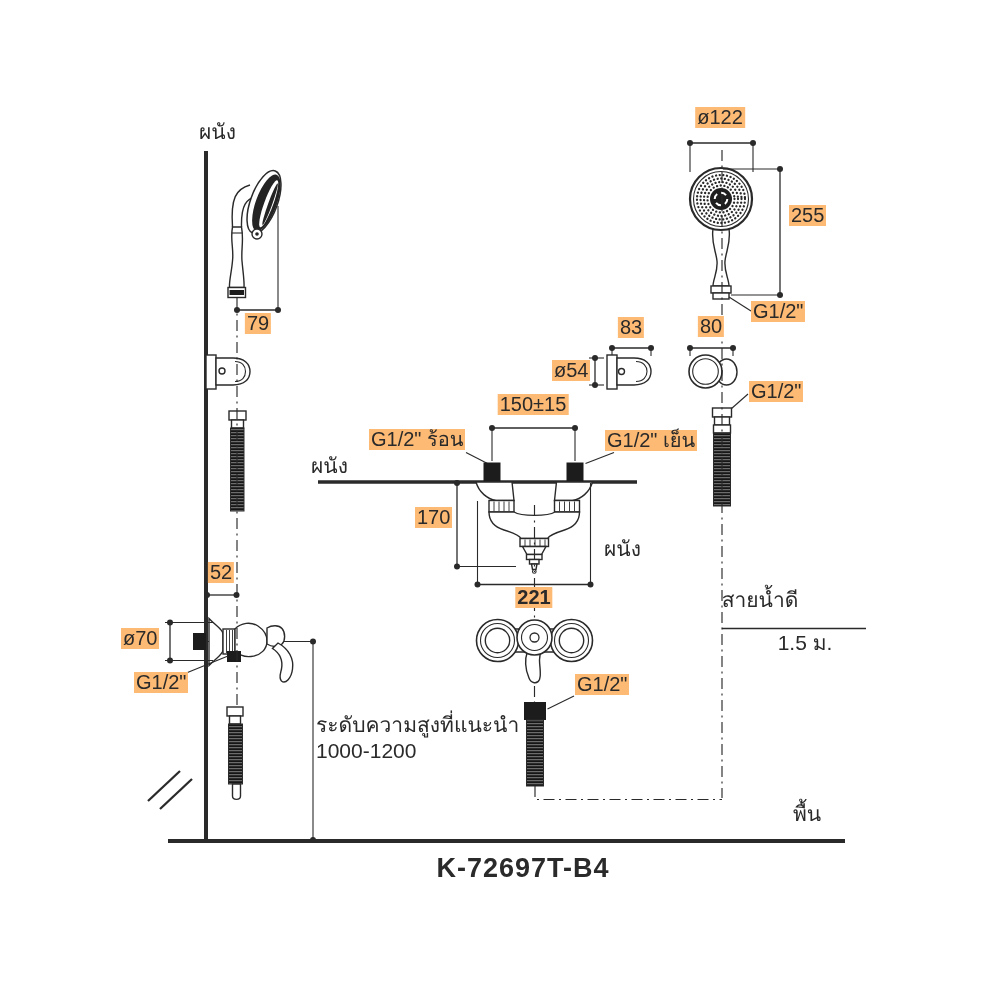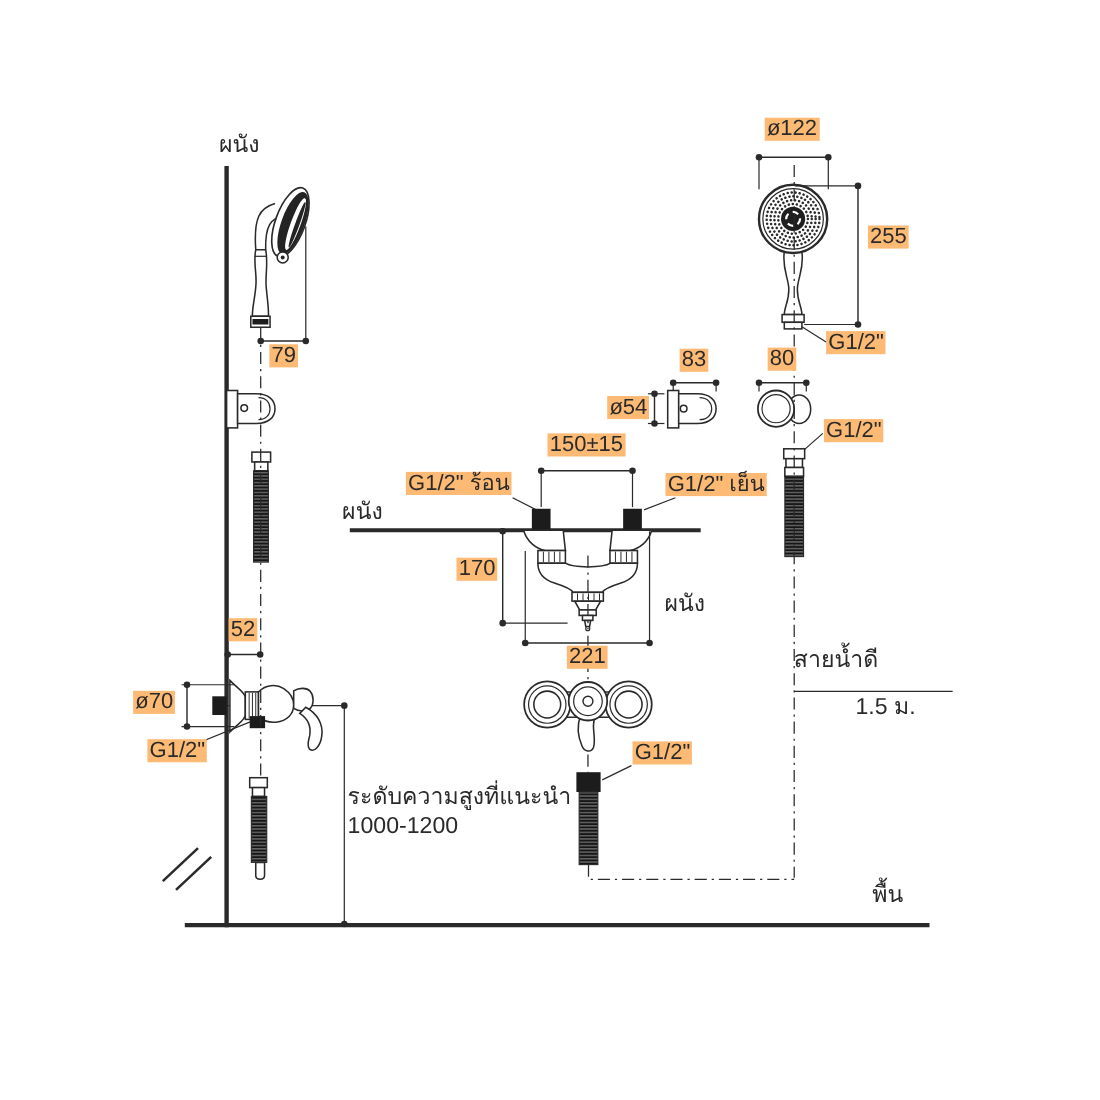--- a/index.html
+++ b/index.html
@@ -288,28 +288,29 @@
 <div class="lbl dim ctr" style="left:631px;top:317px;text-align:right;">83</div>
 <div class="lbl dim" style="left:541px;top:360px;margin-left:11px;">ø54</div>
 <div class="lbl dim" style="left:749px;top:381px;">G1/2"</div>
 
 <div class="lbl dim ctr" style="left:533px;top:394px;">150±15</div>
 <div class="lbl dim" style="left:369px;top:429px;">G1/2" ร้อน</div>
 <div class="lbl dim" style="left:605px;top:430px;">G1/2" เย็น</div>
 <div class="lbl thai" style="left:311px;top:455px;">ผนัง</div>
 <div class="lbl dim" style="left:415px;top:507px;">170</div>
 <div class="lbl thai" style="left:604px;top:538px;">ผนัง</div>
-<div class="lbl dim ctr" style="left:534px;top:587px;">221</div>
+<div class="lbl dim ctr" style="left:534px;top:587px;font-weight:bold;">221</div>
 
 <div class="lbl thai ctr" style="left:760px;top:589px;">สายน้ำดี</div>
 <div class="lbl thai ctr" style="left:805px;top:632px;">1.5 ม.</div>
 
 <div class="lbl dim ctr" style="left:221px;top:562px;">52</div>
 <div class="lbl dim" style="left:121px;top:628px;">ø70</div>
 <div class="lbl dim" style="left:134px;top:672px;">G1/2"</div>
 <div class="lbl dim" style="left:575px;top:674px;">G1/2"</div>
 
 <div class="lbl thai" style="left:316px;top:714px;">ระดับความสูงที่แนะนำ</div>
 <div class="lbl thai" style="left:316px;top:740px;">1000-1200</div>
 
 <div class="lbl thai" style="left:793px;top:803px;">พื้น</div>
+<div class="lbl code ctr" style="left:523px;top:854px;">K-72697T-B4</div>
 
 </div>
 
 </body></html>

